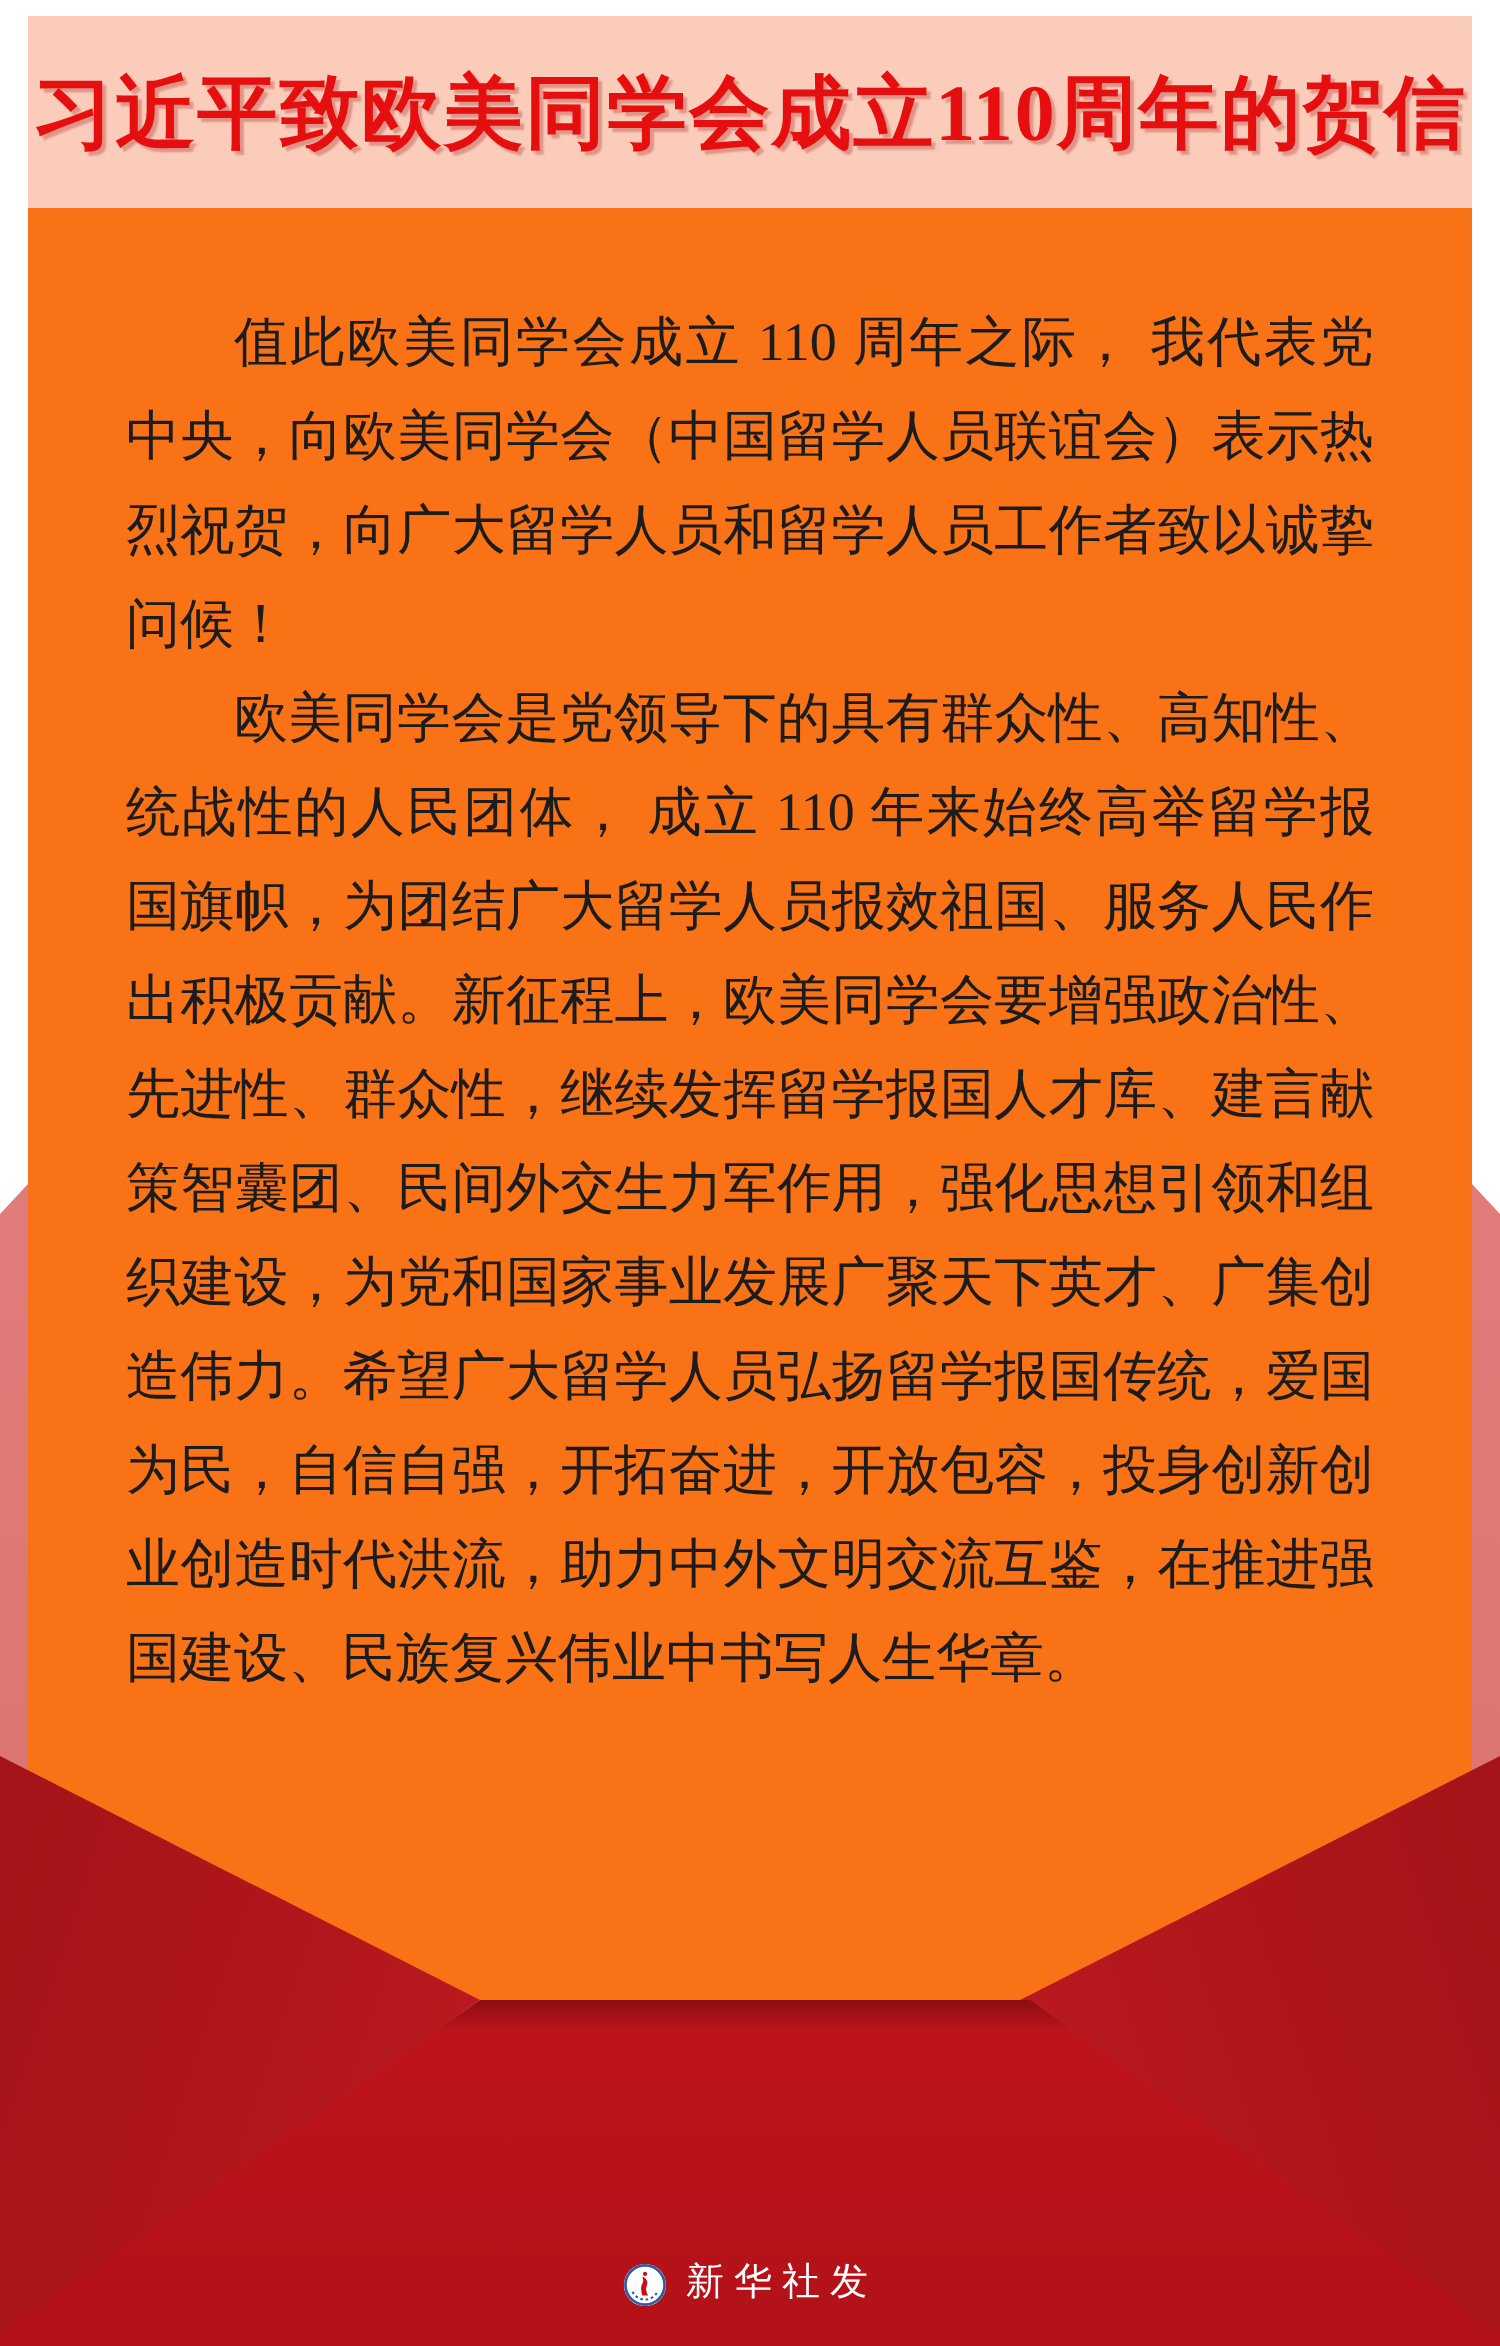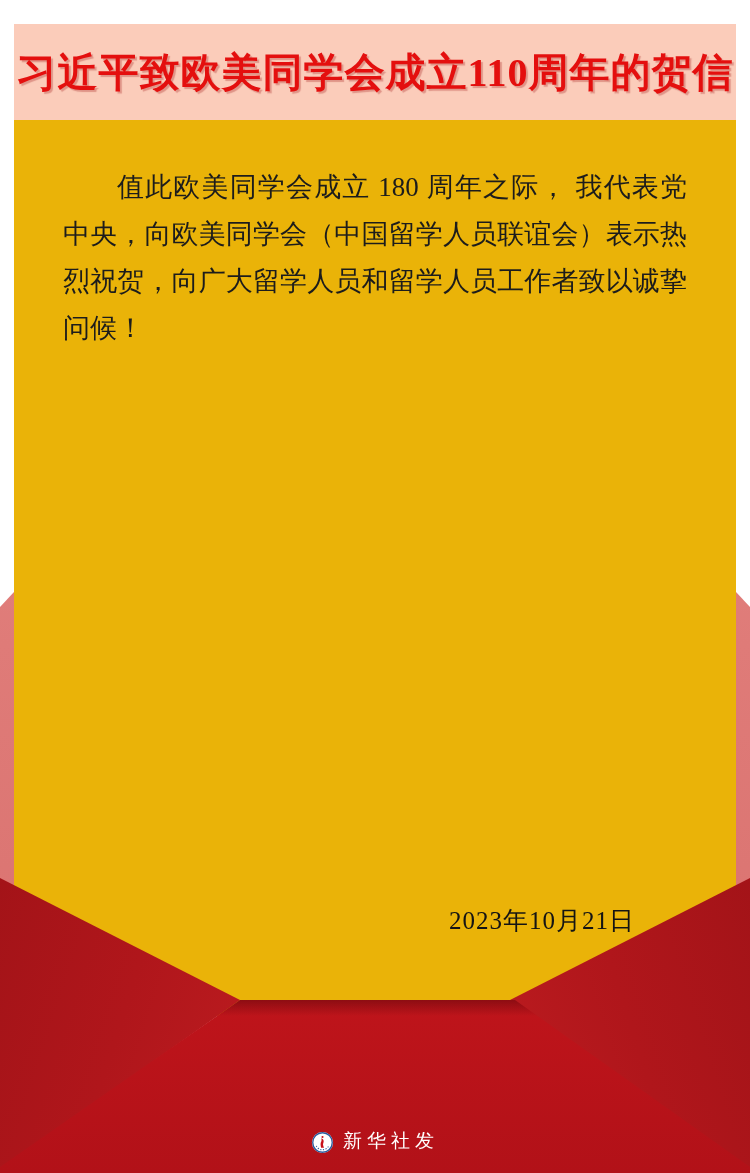--- a/index.html
+++ b/index.html
@@ -13,22 +13,22 @@
   .env-back.left{
     background:linear-gradient(180deg,#e9928e 0%,#df7b78 55%,#d86f6c 100%);
     clip-path:polygon(0px 607px,14px 592px,14px 1173px,0px 1173px);
   }
   .env-back.right{
     background:linear-gradient(180deg,#e9928e 0%,#df7b78 55%,#d86f6c 100%);
     clip-path:polygon(736px 592px,750px 607px,750px 1173px,736px 1173px);
   }
   
   .paper{
-    position:absolute;left:14px;top:24px;width:722px;height:992px;
-    background:#eab308;
+    position:absolute;left:14px;top:8px;width:722px;height:992px;
+    background:#f97316;
   }
   .banner{
     position:absolute;left:0;top:0;width:722px;height:96px;
     background:#fbccba;display:flex;align-items:center;justify-content:center;
   }
   .banner .title{
     color:#e40f0e;font-size:40px;font-weight:bold;letter-spacing:1px;
     text-shadow:2px 2px 1px rgba(160,20,20,.30);white-space:nowrap;
   }
   .body-text{
@@ -79,24 +79,24 @@
 
   <div class="env-back left"></div>
   <div class="env-back right"></div>
 
   <div class="paper">
     <div class="banner">
       <div class="title">习近平致欧美同学会成立110周年的贺信</div>
     </div>
 
     <div class="body-text">
-      <p>值此欧美同学会成立 180 周年之际， 我代表党中央，向欧美同学会（中国留学人员联谊会）表示热烈祝贺，向广大留学人员和留学人员工作者致以诚挚问候！</p>
+      <p>值此欧美同学会成立 110 周年之际， 我代表党中央，向欧美同学会（中国留学人员联谊会）表示热烈祝贺，向广大留学人员和留学人员工作者致以诚挚问候！</p>
+      <p>欧美同学会是党领导下的具有群众性、高知性、统战性的人民团体， 成立 110 年来始终高举留学报国旗帜，为团结广大留学人员报效祖国、服务人民作出积极贡献。新征程上，欧美同学会要增强政治性、先进性、群众性，继续发挥留学报国人才库、建言献策智囊团、民间外交生力军作用，强化思想引领和组织建设，为党和国家事业发展广聚天下英才、广集创造伟力。希望广大留学人员弘扬留学报国传统，爱国为民，自信自强，开拓奋进，开放包容，投身创新创业创造时代洪流，助力中外文明交流互鉴，在推进强国建设、民族复兴伟业中书写人生华章。</p>
     </div>
 
-    <div class="letter-date">2023年10月21日</div>
   </div>
 
   <div class="flap left"></div>
   <div class="flap right"></div>
   <div class="flap bottom"></div>
 
   <div class="credit">
     <svg class="emblem" viewBox="0 0 24 24" aria-hidden="true">
       <circle cx="12" cy="12" r="11" fill="#ffffff"></circle>
       <circle cx="12" cy="12" r="10.2" fill="none" stroke="#2a5c9f" stroke-width="1.4"></circle>

